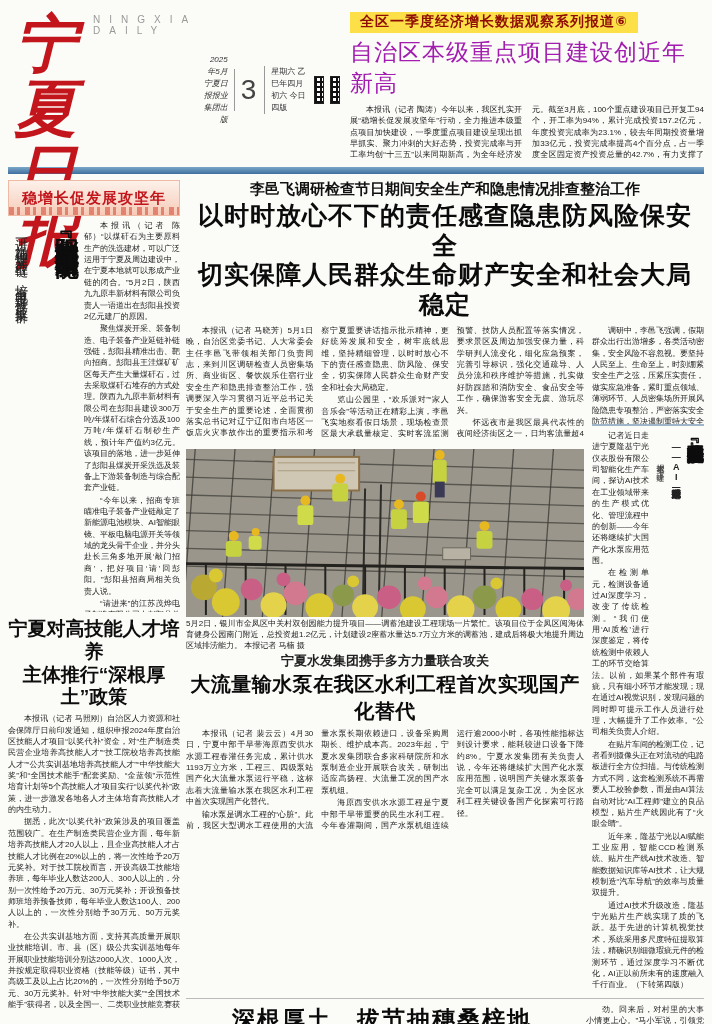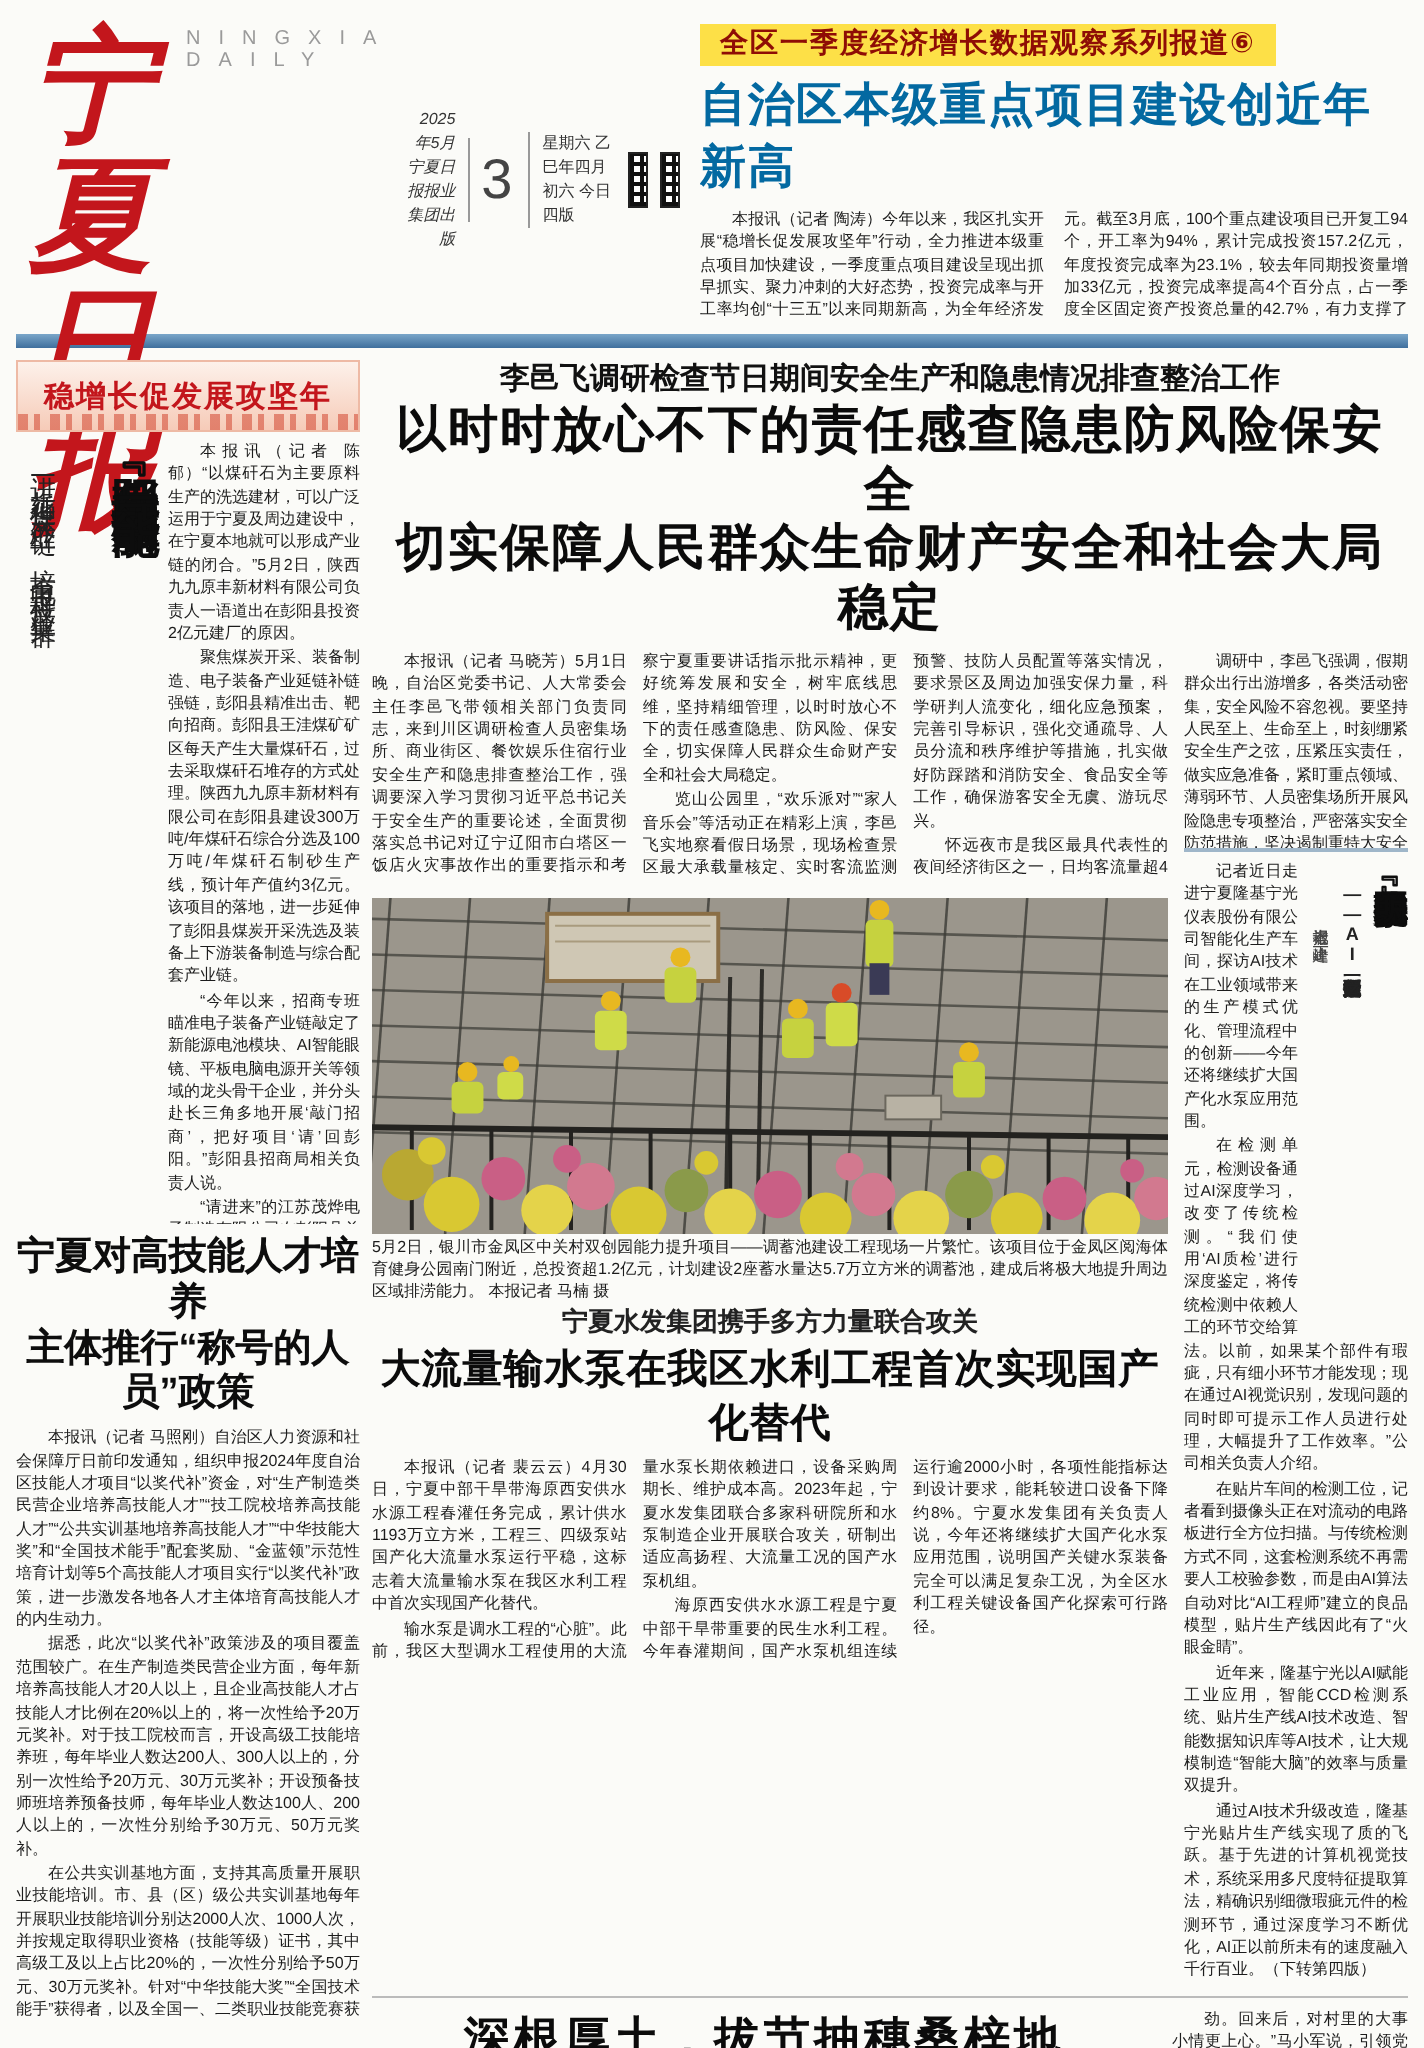--- a/index.html
+++ b/index.html
@@ -19,21 +19,21 @@
   .dateline .seg{border-left:1px solid #999;padding-left:6px;line-height:1.5;}
   .dateline .seg:first-child{border-left:none;text-align:right;font-style:italic;}
   .daynum{font-size:28px;color:#444;font-weight:400;padding:0 2px;}
   .qr{width:26px;height:26px;border:1px solid #222;background:
     repeating-linear-gradient(0deg,#111 0 2px,rgba(255,255,255,0) 2px 5px),
     repeating-linear-gradient(90deg,#111 0 2px,#fff 2px 5px);}
   
   .topstory{flex:1;overflow:hidden;}
   .banner{display:inline-block;background:#fde047;color:#8e0d05;font-weight:bold;
     font-size:14px;padding:1px 10px 2px;letter-spacing:1px;}
-  .top-headline{font-size:23px;font-weight:700;letter-spacing:1px;margin:4px 0 5px;color:#0369a1;}
+  .top-headline{font-size:23px;font-weight:400;letter-spacing:1px;margin:4px 0 5px;color:#a21caf;}
   .cols2{column-count:2;column-gap:10px;height:92px;overflow:hidden;}
   .bodytext{font-size:8px;line-height:1.42;}
   .para{margin:0 0 1px;text-indent:2em;text-align:justify;}
   
   .bluebar{height:7px;background:linear-gradient(180deg,#7aa6c9,#3f6f9d);margin:5px 0 6px;}
   
   .main{display:flex;gap:6px;}
   .leftcol{width:172px;flex:none;display:flex;flex-direction:column;}
   .rightregion{flex:1;min-width:0;display:flex;flex-direction:column;}
   
@@ -132,21 +132,21 @@
             <p class="para">本报讯（记者 陈郁）“以煤矸石为主要原料生产的洗选建材，可以广泛运用于宁夏及周边建设中，在宁夏本地就可以形成产业链的闭合。”5月2日，陕西九九原丰新材料有限公司负责人一语道出在彭阳县投资2亿元建厂的原因。</p>
             <p class="para">聚焦煤炭开采、装备制造、电子装备产业延链补链强链，彭阳县精准出击、靶向招商。彭阳县王洼煤矿矿区每天产生大量煤矸石，过去采取煤矸石堆存的方式处理。陕西九九原丰新材料有限公司在彭阳县建设300万吨/年煤矸石综合分选及100万吨/年煤矸石制砂生产线，预计年产值约3亿元。该项目的落地，进一步延伸了彭阳县煤炭开采洗选及装备上下游装备制造与综合配套产业链。</p>
             <p class="para">“今年以来，招商专班瞄准电子装备产业链敲定了新能源电池模块、AI智能眼镜、平板电脑电源开关等领域的龙头骨干企业，并分头赴长三角多地开展‘敲门招商’，把好项目‘请’回彭阳。”彭阳县招商局相关负责人说。</p>
             <p class="para">“请进来”的江苏茂烨电子制造有限公司在彭阳县总投资4亿元，建设日产6万台汽车电子模块及电源开关生产线项目，主要生产平板电脑电源开关、汽车导航、新能源电池模块等工业产品。</p>
           </div>
       </div>
 
       <div>
         <div class="yj-head">
           <div>宁夏对高技能人才培养</div>
-          <div>主体推行“称号的人员”政策</div>
+          <div>主体推行“深根厚土”政策</div>
         </div>
         <div class="yj-body bodytext">
             <p class="para">本报讯（记者 马照刚）自治区人力资源和社会保障厅日前印发通知，组织申报2024年度自治区技能人才项目“以奖代补”资金，对“生产制造类民营企业培养高技能人才”“技工院校培养高技能人才”“公共实训基地培养高技能人才”“中华技能大奖”和“全国技术能手”配套奖励、“金蓝领”示范性培育计划等5个高技能人才项目实行“以奖代补”政策，进一步激发各地各人才主体培育高技能人才的内生动力。</p>
             <p class="para">据悉，此次“以奖代补”政策涉及的项目覆盖范围较广。在生产制造类民营企业方面，每年新培养高技能人才20人以上，且企业高技能人才占技能人才比例在20%以上的，将一次性给予20万元奖补。对于技工院校而言，开设高级工技能培养班，每年毕业人数达200人、300人以上的，分别一次性给予20万元、30万元奖补；开设预备技师班培养预备技师，每年毕业人数达100人、200人以上的，一次性分别给予30万元、50万元奖补。</p>
             <p class="para">在公共实训基地方面，支持其高质量开展职业技能培训。市、县（区）级公共实训基地每年开展职业技能培训分别达2000人次、1000人次，并按规定取得职业资格（技能等级）证书，其中高级工及以上占比20%的，一次性分别给予50万元、30万元奖补。针对“中华技能大奖”“全国技术能手”获得者，以及全国一、二类职业技能竞赛获奖项目和经人社部认定给予“全国技术能手”称号的人员，除国家给予的奖励外，自治区还将分别一次性给予获得者所在单位和个人各10万元、5万元奖励。</p>
           </div>
       </div>
 
     </div>
 
@@ -276,21 +276,21 @@
               <p class="para">调研中，李邑飞强调，假期群众出行出游增多，各类活动密集，安全风险不容忽视。要坚持人民至上、生命至上，时刻绷紧安全生产之弦，压紧压实责任，做实应急准备，紧盯重点领域、薄弱环节、人员密集场所开展风险隐患专项整治，严密落实安全防范措施，坚决遏制重特大安全事故发生。要加强值班值守，畅通信息渠道，科学应急处突，做到突发事件快速响应、高效处置。要统筹促消费聚人气、保安全，深化重点场所隐患排查，不断丰富消费新业态新模式新场景，加大市场监管力度，优化服务保障，营造健康有序的节日消费氛围。</p>
             </div>
           <div class="longji-flow bodytext">
             <div class="longji-vert">
               <div class="vtext lj-byline">本报记者 丁建峰</div>
               <div class="vtext lj-sub">——AI赋能千行百业系列报道之一</div>
               <div class="vtext lj-title">隆基宁光生产线变得更『聪明』</div>
             </div>
             <p class="para">记者近日走进宁夏隆基宁光仪表股份有限公司智能化生产车间，探访AI技术在工业领域带来的生产模式优化、管理流程中的创新——今年还将继续扩大国产化水泵应用范围。</p>
             <div class="flow"><p class="para">在检测单元，检测设备通过AI深度学习，改变了传统检测。“我们使用‘AI质检’进行深度鉴定，将传统检测中依赖人工的环节交给算法。以前，如果某个部件有瑕疵，只有细小环节才能发现；现在通过AI视觉识别，发现问题的同时即可提示工作人员进行处理，大幅提升了工作效率。”公司相关负责人介绍。</p><p class="para">在贴片车间的检测工位，记者看到摄像头正在对流动的电路板进行全方位扫描。与传统检测方式不同，这套检测系统不再需要人工校验参数，而是由AI算法自动对比“AI工程师”建立的良品模型，贴片生产线因此有了“火眼金睛”。</p></div>
-            <div class="flow"><p class="para">近年来，隆基宁光以AI赋能工业应用，智能CCD检测系统、贴片生产线AI技术改造、智能数据知识库等AI技术，让大规模制造“智能大脑”的效率与质量双提升。</p><p class="para">通过AI技术升级改造，隆基宁光贴片生产线实现了质的飞跃。基于先进的计算机视觉技术，系统采用多尺度特征提取算法，精确识别细微瑕疵元件的检测环节，通过深度学习不断优化，AI正以前所未有的速度融入千行百业。（下转第四版）</p></div>
+            <div class="flow"><p class="para">近年来，隆基宁光以AI赋能工业应用，智能CCD检测系统、贴片生产线AI技术改造、智能数据知识库等AI技术，让大规模制造“汽车导航”的效率与质量双提升。</p><p class="para">通过AI技术升级改造，隆基宁光贴片生产线实现了质的飞跃。基于先进的计算机视觉技术，系统采用多尺度特征提取算法，精确识别细微瑕疵元件的检测环节，通过深度学习不断优化，AI正以前所未有的速度融入千行百业。（下转第四版）</p></div>
           </div>
         </div>
       </div>
 
       <div class="shengen">
         <div class="sg-left">
           <div class="sg-headline">深根厚土，拔节抽穗桑梓地</div>
 
         </div>
         <div class="sg-right bodytext">

